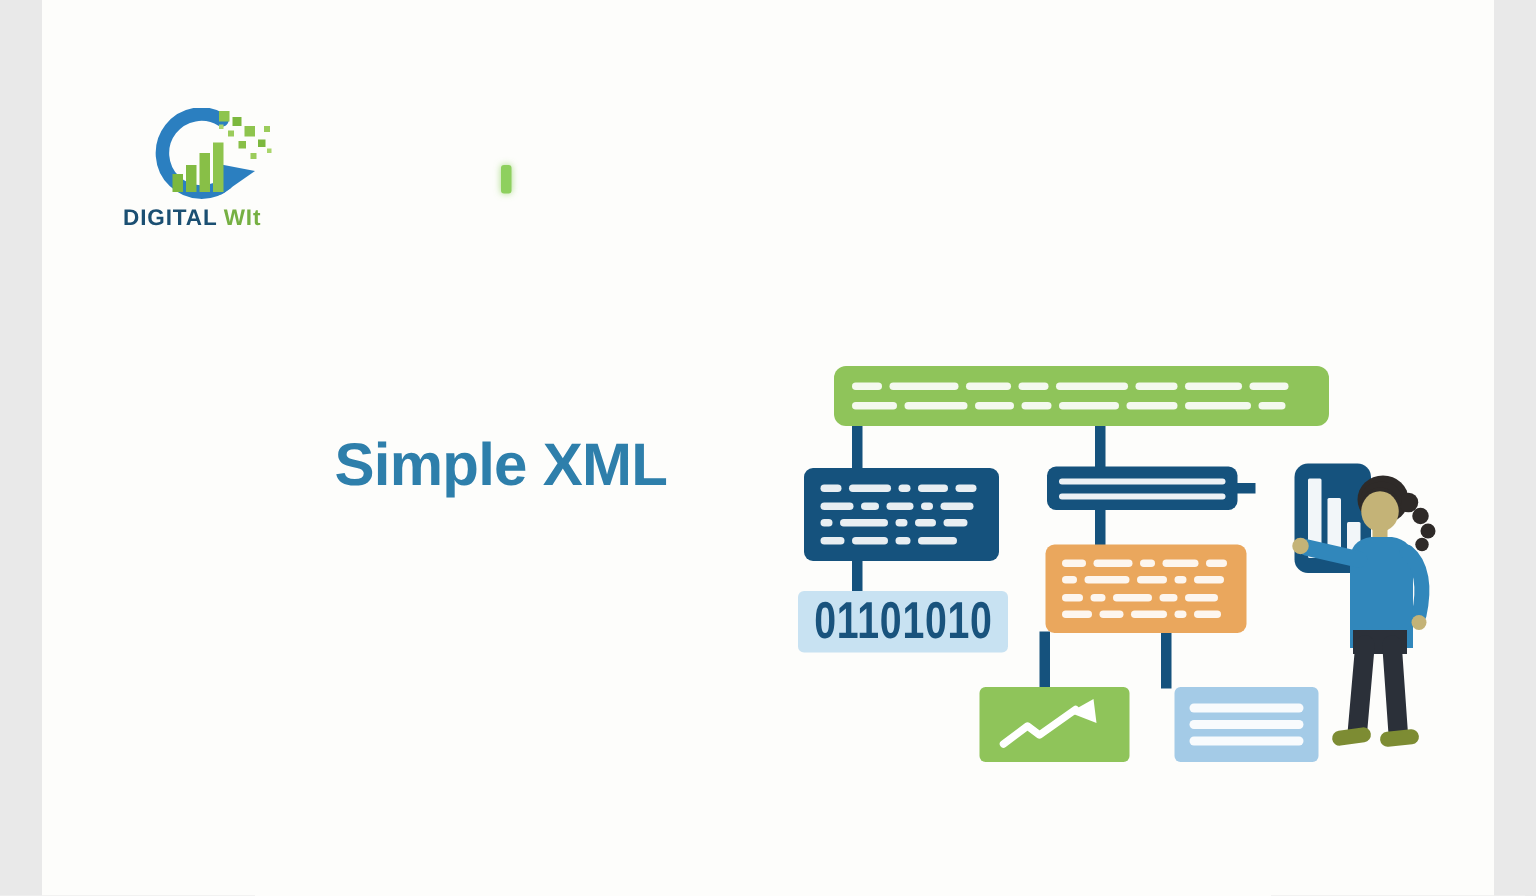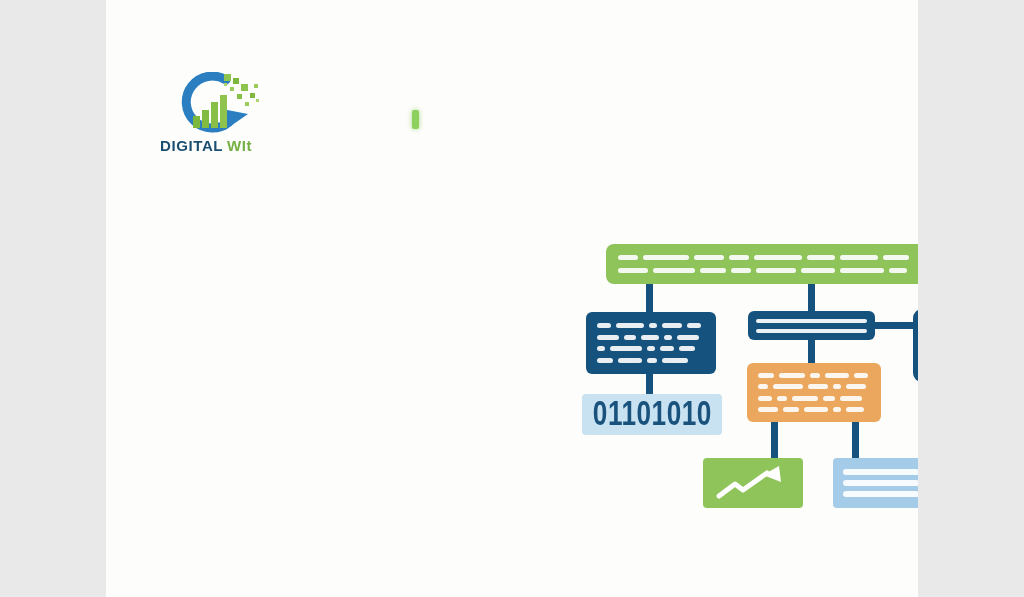--- a/index.html
+++ b/index.html
@@ -1,17 +1,17 @@
 <!DOCTYPE html>
 <html><head>
 <meta charset="utf-8">
 <style>
   html,body{margin:0;padding:0;background:#e9e9e9;}
   #stage{
-    position:relative;width:812px;height:597px;margin:0 auto;
+    position:relative;width:968px;height:597px;margin:0 auto;
     background:#fdfdfb;overflow:hidden;
     font-family:"Liberation Sans",sans-serif;
   }
 
   
   .logo{position:absolute;left:52px;top:72px;width:130px;height:86px;}
   .logo-icon{position:absolute;left:8px;top:0;}
   .logo-text{
     position:absolute;left:2px;top:65px;white-space:nowrap;
     font-size:15px;font-weight:bold;letter-spacing:.6px;
@@ -27,21 +27,21 @@
 
   
   .page-title{
     position:absolute;left:195px;top:288px;width:260px;
     color:#2e7fab;font-size:40px;font-weight:bold;line-height:45px;
     letter-spacing:-0.5px;
   }
 
   
   .illo{position:absolute;left:440px;top:170px;width:584px;height:380px;}
-  .node{position:absolute;box-sizing:border-box;}
+  .node{position:absolute;box-sizing:border-box;margin-left:28px;}
   .navy{background:#15527d;}
   .green{background:#8fc45a;}
   .orange{background:#eaa75d;}
 
   .root-node{left:60px;top:74px;width:330px;height:40px;border-radius:8px;
     display:flex;flex-direction:column;justify-content:space-evenly;padding:3px 12px;}
   .content-node-left{left:40px;top:142px;width:130px;height:62px;border-radius:6px;
     display:flex;flex-direction:column;justify-content:space-evenly;padding:4px 11px;}
   .nav-node{left:202px;top:141px;width:127px;height:29px;border-radius:6px;
     display:flex;flex-direction:column;justify-content:center;gap:6px;align-items:center;}
@@ -98,20 +98,21 @@
       <rect x="90" y="27" width="3" height="3" fill="#aad66c"></rect>
     </svg>
     <div class="logo-text">
       <span class="brand-a">DIGITAL</span><span class="brand-b">WIt</span>
     </div>
   </div>
 
   <div class="cursor-tick"></div>
 
   <div class="page-title">
+    <div>Simple XML</div>
   </div>
 
   <div class="illo">
 
     <div class="connector conn-v" style="left:99.5px;top:113px;height:30px;"></div>
     <div class="connector conn-v" style="left:261.5px;top:113px;height:29px;"></div>
     <div class="connector conn-v" style="left:99.5px;top:203px;height:22px;"></div>
     <div class="connector conn-v" style="left:261.5px;top:169px;height:25px;"></div>
     <div class="connector conn-v" style="left:224.5px;top:251px;height:38px;"></div>
     <div class="connector conn-v" style="left:305.5px;top:251px;height:38px;"></div>

